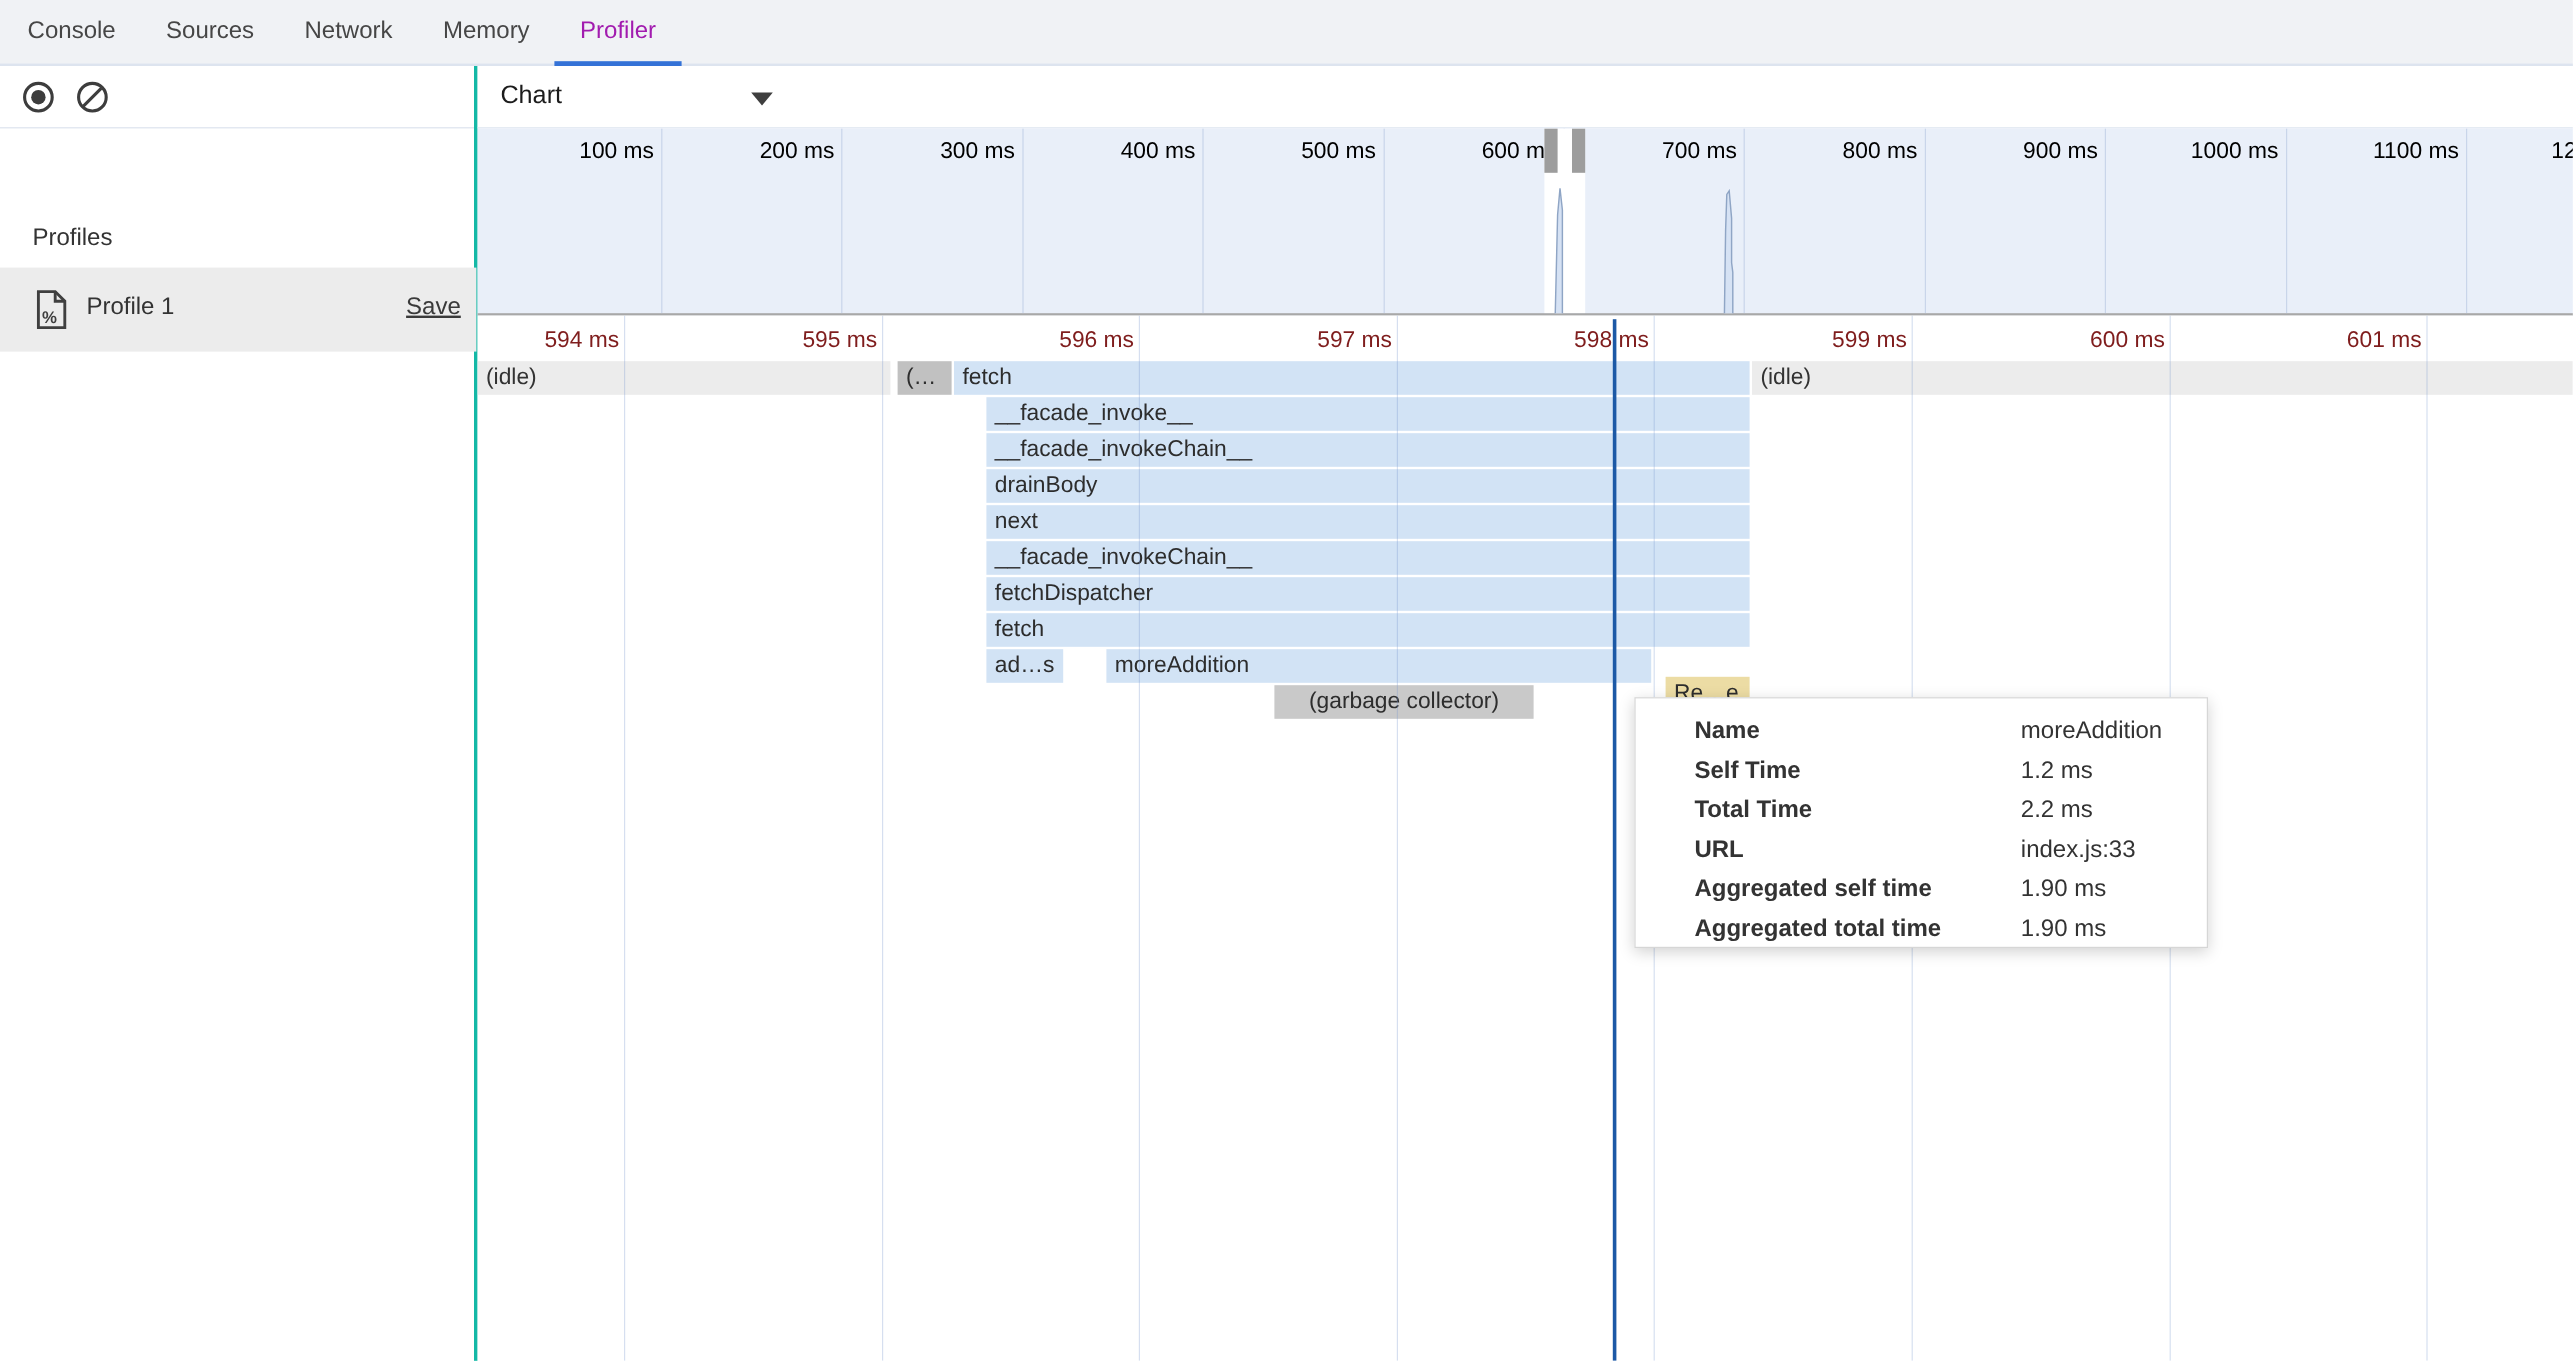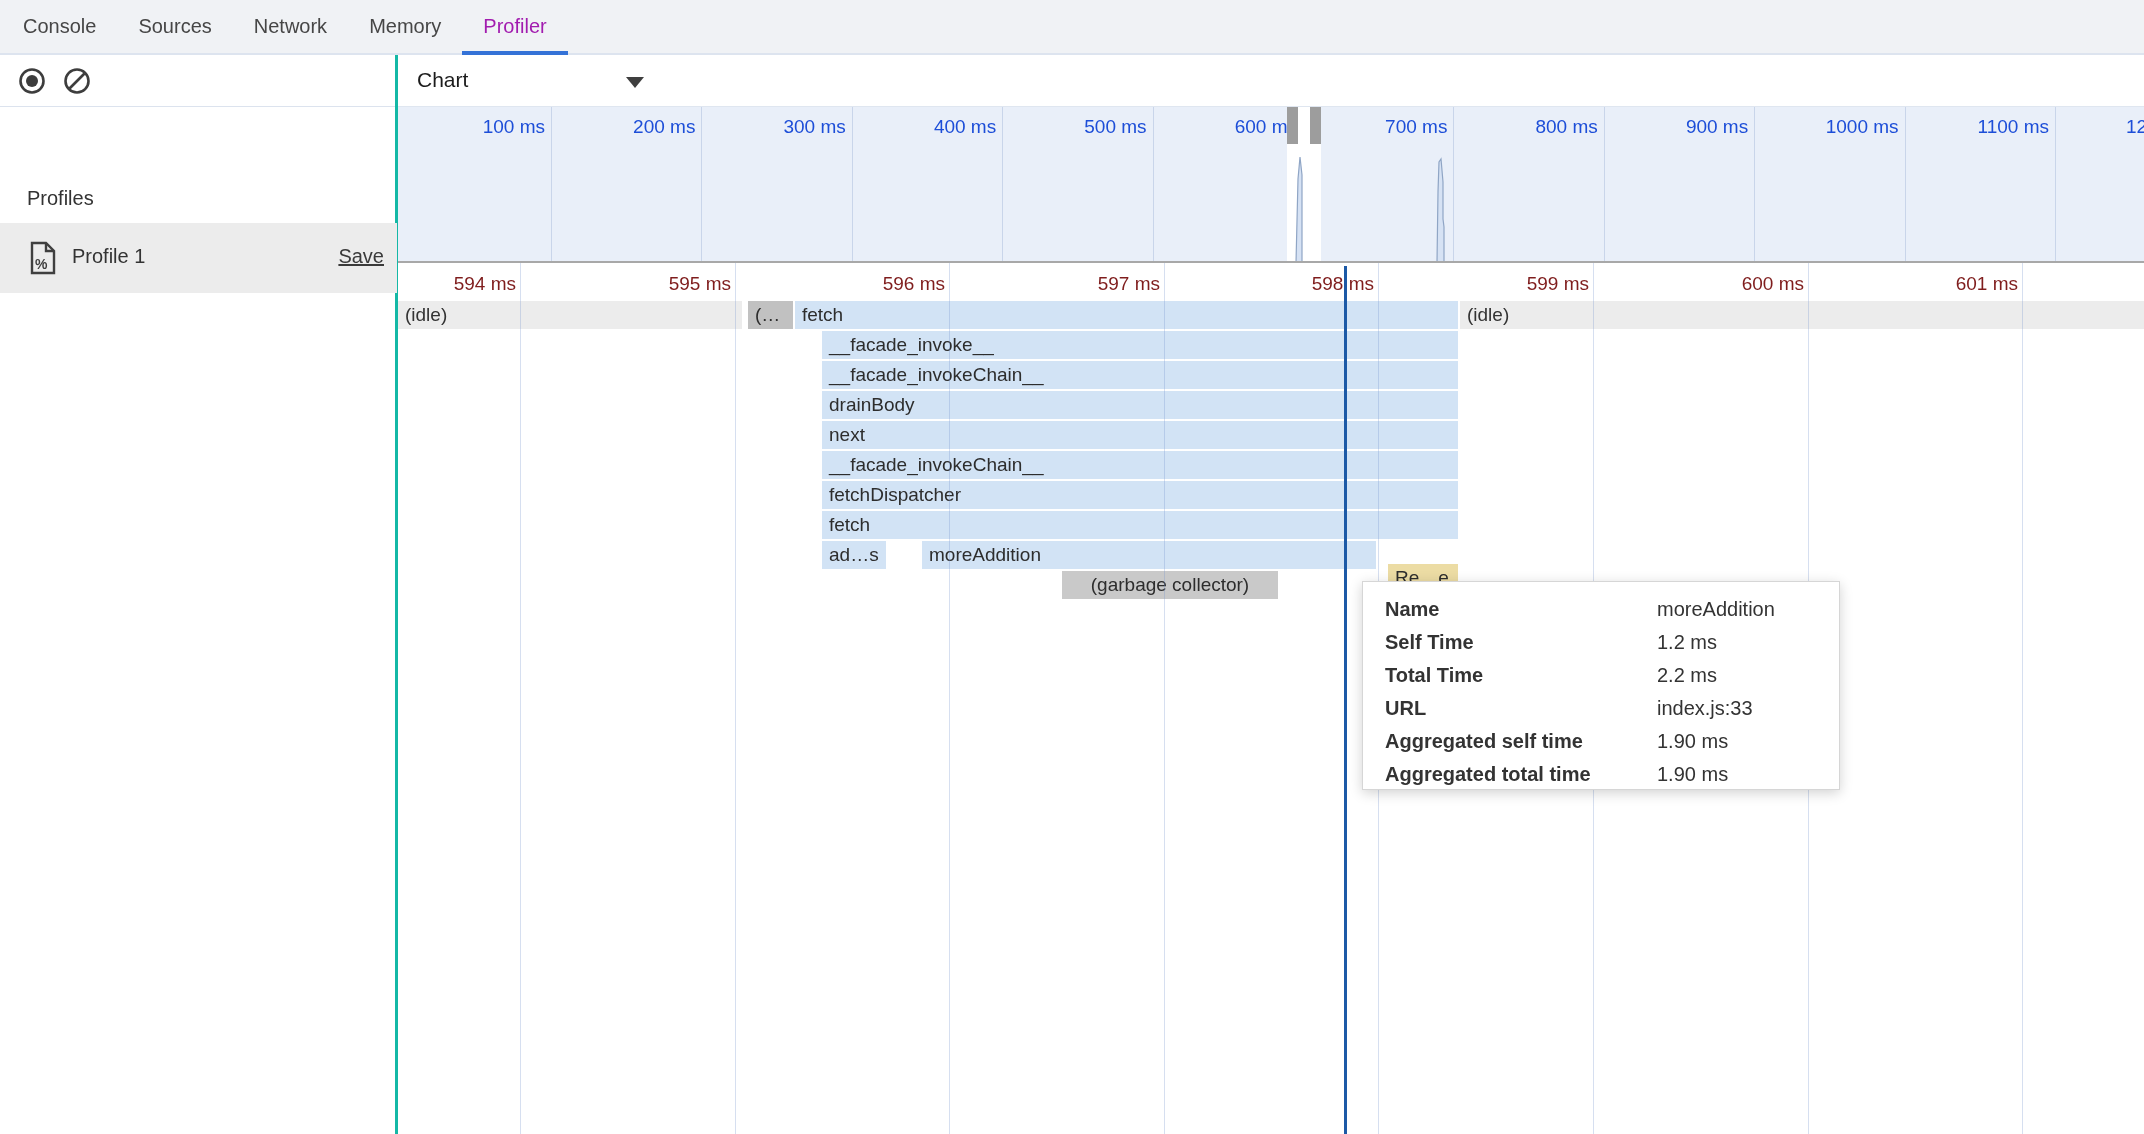--- a/index.html
+++ b/index.html
@@ -34,42 +34,42 @@
   .chart-label { position:absolute; left:19px; top:13px; font-size:21px; color:#1c1c1c; }
   .caret-down { position:absolute; left:228px; top:22px; width:0; height:0;
                 border-left:9px solid transparent; border-right:9px solid transparent; border-top:11px solid #3f3f3f; }
 
   
   .overview { position:absolute; left:398px; top:107px; width:1746px; height:156px;
               background:#e9eff9; border-bottom:2px solid #a8a8a8; overflow:hidden; }
   .ov-grid { position:absolute; top:0; bottom:0; width:1px; background:#c9d5ea; z-index:1; }
   .ov-selection { position:absolute; top:0; bottom:0; background:#fff; z-index:2; }
   .ov-spikes { position:absolute; left:0; top:0; z-index:3; }
-  .ov-label { position:absolute; top:9px; font-size:19px; color:#1d4ed8; text-align:right; z-index:4; }
+  .ov-label { position:absolute; top:9px; font-size:19px; color:#000000; text-align:right; z-index:4; }
   .ov-label.cut { text-align:left; }
   .ov-handle { position:absolute; top:0; height:37px; width:11px; background:#9d9d9d; z-index:5; cursor:col-resize; }
 
   
   .flame { position:absolute; left:398px; top:263px; width:1746px; height:871px; background:#fff; overflow:hidden; }
   .fl-grid { position:absolute; top:0; bottom:0; width:1px; background:rgba(118,150,205,.30); z-index:5; }
   .ruler-label { position:absolute; top:10px; width:126px; font-size:19px; color:#7f1d1d; text-align:right; z-index:6; }
   .bar { position:absolute; height:28px; line-height:28px; font-size:19px; color:#2d2d2d;
          padding-left:7px; white-space:nowrap; overflow:hidden; z-index:2; }
   .bar.idle   { background:#ececec; color:#333; }
   .bar.paren  { background:#c1c1c1; }
   .bar.blue   { background:#d2e3f5; }
   .bar.yellow { background:#ecdca4; }
   .bar.gc     { background:#c9c9c9; text-align:center; padding-left:0; }
   .time-marker { position:absolute; top:3px; bottom:0; width:3px; background:#1c59a6; z-index:20; }
 
   
   .tooltip { position:absolute; left:1362px; top:581px; width:478px; height:209px;
              background:#fff; border:1px solid #d6d6d6; box-shadow:0 3px 12px rgba(0,0,0,.18);
              padding-top:11px; z-index:30; }
-  .tt-row { height:33px; line-height:33px; padding-left:22px; font-size:20px; white-space:nowrap; }
+  .tt-row { height:33px; line-height:33px; padding-left:49px; font-size:20px; white-space:nowrap; }
   .tt-label { display:inline-block; width:272px; font-weight:bold; color:#333; }
   .tt-value { color:#333; }
 </style>
 </head>
 <body>
 
 <div class="tabbar" id="tabbar">
     <div class="tab">Console</div>
     <div class="tab">Sources</div>
     <div class="tab">Network</div>

